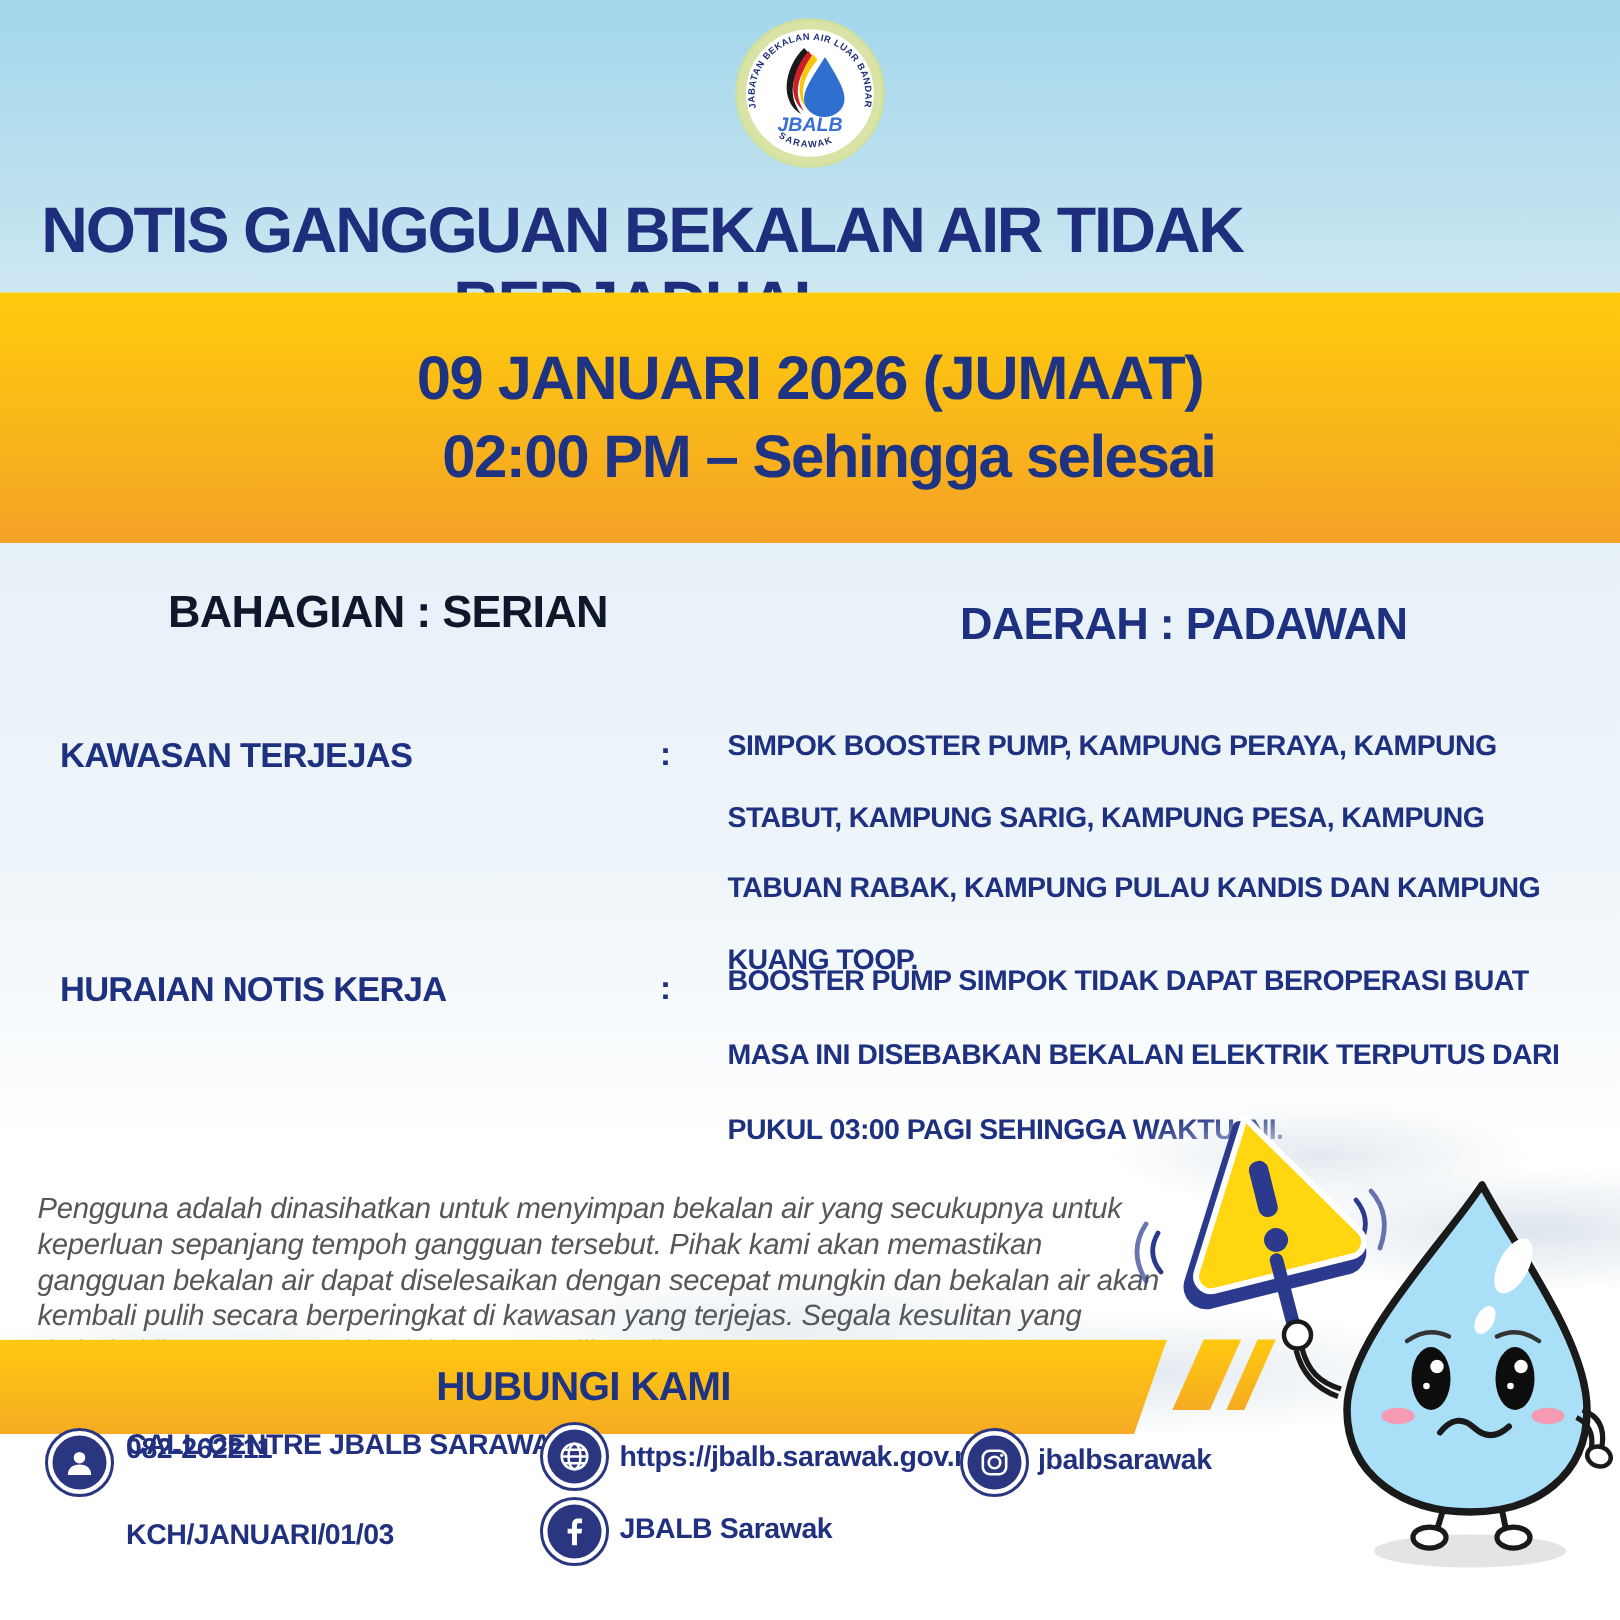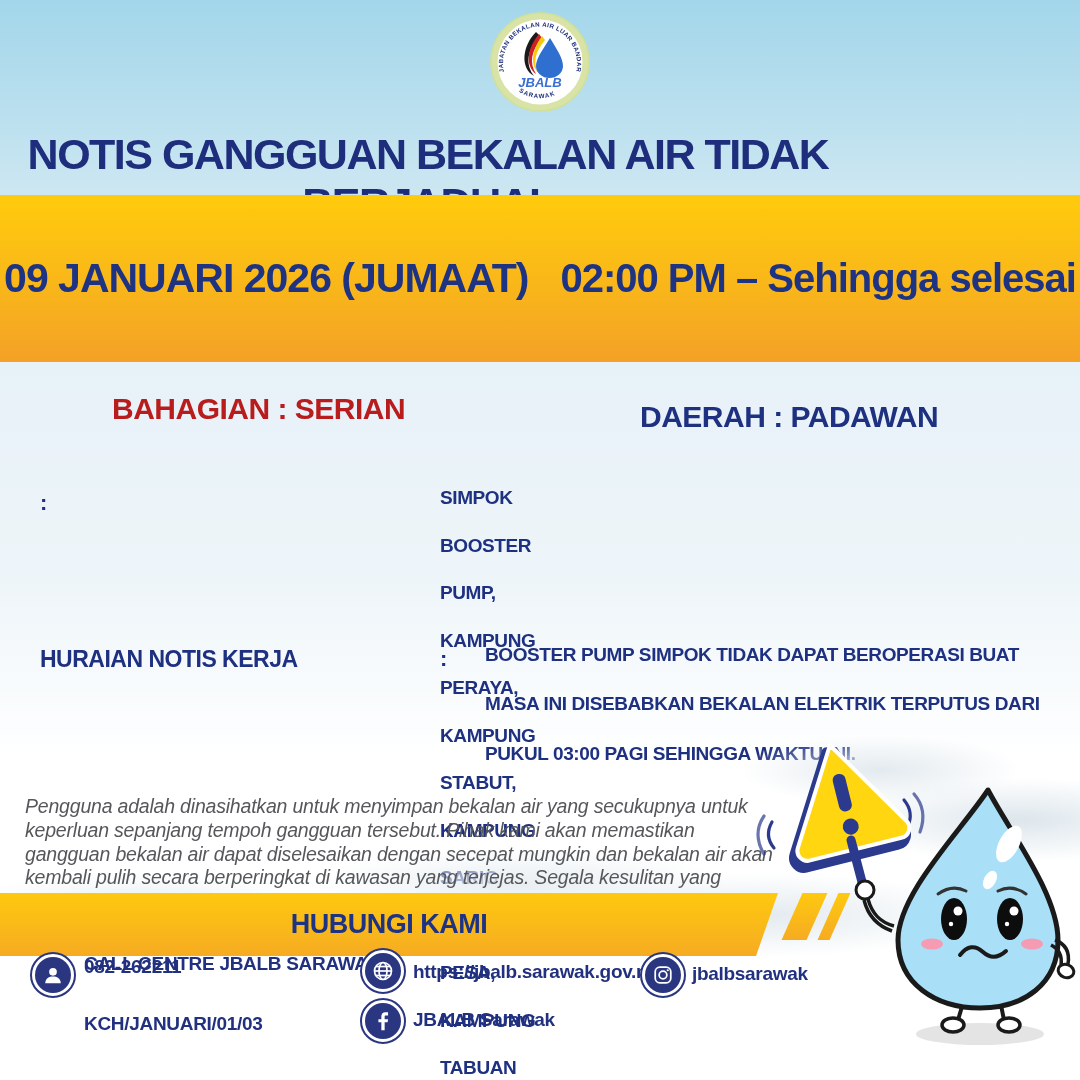--- a/index.html
+++ b/index.html
@@ -15,31 +15,31 @@
   }
   .logo-wrap { position:absolute; top:12px; left:50%; transform:translateX(-50%); }
   .main-title {
     position:absolute; top:130px; left:0; width:856px; text-align:center;
     font-size:43px; font-weight:bold; letter-spacing:-1.5px; color:#1e2d7c;
   }
   
   .date-banner {
     position:absolute; top:195px; left:0; width:1080px; height:167px;
     background:linear-gradient(180deg,#ffcb0c 0%,#f9b61a 55%,#f4a127 100%);
-    display:flex; align-items:center; justify-content:center;
+    display:flex; flex-direction:column; align-items:center; justify-content:center;
     gap:7px; color:#1e3483; font-weight:bold;
   }
   .date-line { font-size:41px; letter-spacing:-1px; }
   .time-line { font-size:40px; letter-spacing:-1px;margin-left:25px; }
   
   .mid-section {
     position:absolute; top:362px; left:0; width:1080px; height:400px;
     background:linear-gradient(180deg,#e7f1f8 0%,#eef5f9 55%,#ffffff 100%);
   }
-  .loc-bahagian { position:absolute; top:392px; left:112px; font-size:30px; font-weight:bold; color:#b91c1c; letter-spacing:-0.5px; }
+  .loc-bahagian { position:absolute; top:392px; left:112px; font-size:30px; font-weight:bold; color:#0f172a; letter-spacing:-0.5px; }
   .loc-daerah   { position:absolute; top:400px; left:640px; font-size:30px; font-weight:bold; color:#1e3080; letter-spacing:-0.5px; }
   .detail-row { position:absolute; left:40px; width:1008px; display:grid; grid-template-columns:400px 45px 1fr; color:#1e3080; }
   .detail-row.kawasan { top:474px; }
   .detail-row.huraian { top:630px; }
   .detail-label { font-size:23px; font-weight:bold; letter-spacing:-0.5px; padding-top:16px; }
   .detail-colon { font-size:22px; font-weight:bold; padding-top:16px; }
   .detail-value { font-size:19px; font-weight:bold; letter-spacing:-0.4px; line-height:2.5; }
   .detail-row.huraian .detail-value { line-height:2.6; }
   
   .splash-bg {
@@ -106,20 +106,21 @@
   <div class="date-banner">
     <div class="date-line">09 JANUARI 2026 (JUMAAT)</div>
     <div class="time-line">02:00 PM – Sehingga selesai</div>
   </div>
 
   <div class="mid-section"></div>
   <div class="loc-bahagian">BAHAGIAN : SERIAN</div>
   <div class="loc-daerah">DAERAH : PADAWAN</div>
 
   <div class="detail-row kawasan">
+    <div class="detail-label">KAWASAN TERJEJAS</div>
     <div class="detail-colon">:</div>
     <div class="detail-value">SIMPOK BOOSTER PUMP, KAMPUNG PERAYA, KAMPUNG STABUT, KAMPUNG SARIG, KAMPUNG PESA, KAMPUNG TABUAN RABAK, KAMPUNG PULAU KANDIS DAN KAMPUNG KUANG TOOP.</div>
   </div>
 
   <div class="detail-row huraian">
     <div class="detail-label">HURAIAN NOTIS KERJA</div>
     <div class="detail-colon">:</div>
     <div class="detail-value">BOOSTER PUMP SIMPOK TIDAK DAPAT BEROPERASI BUAT MASA INI DISEBABKAN BEKALAN ELEKTRIK TERPUTUS DARI PUKUL 03:00 PAGI SEHINGGA WAKTU INI.</div>
   </div>
 

